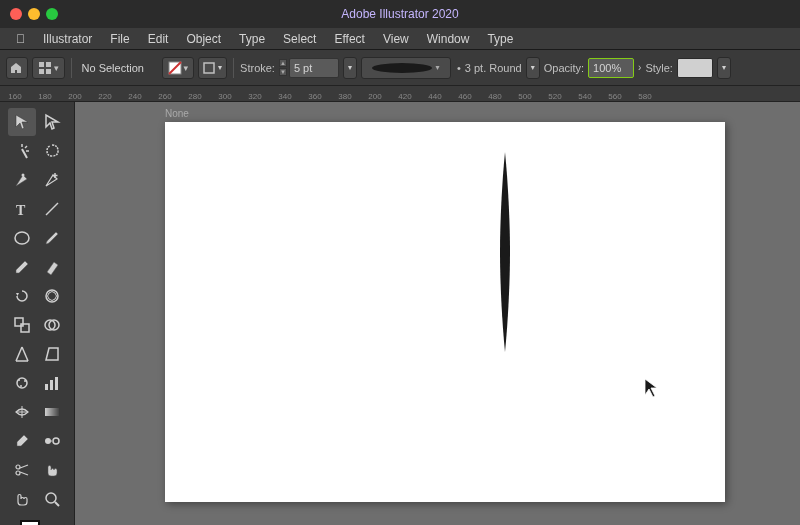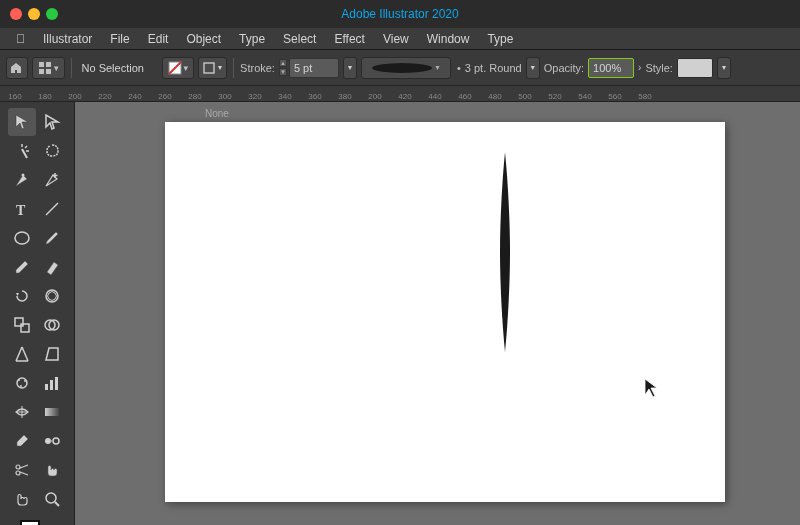--- a/index.html
+++ b/index.html
@@ -30,21 +30,21 @@
     }
     .traffic-light {
       width: 12px;
       height: 12px;
       border-radius: 50%;
     }
     .traffic-light.close { background: #ff5f57; }
     .traffic-light.minimize { background: #febc2e; }
     .traffic-light.maximize { background: #28c840; }
     #app-title {
-      color: #0ea5e9;
+      color: #c4b5fd;
       font-size: 12px;
       font-weight: 500;
     }
 
     
     #menu-bar {
       height: 22px;
       background: #3c3c3c;
       display: flex;
       align-items: center;
@@ -272,21 +272,20 @@
       top: 20px;
       left: 90px;
       box-shadow: 2px 2px 8px rgba(0,0,0,0.4);
     }
     #canvas-label {
       position: absolute;
       top: 6px;
       left: 90px;
       font-size: 10px;
       color: #aaa;
-      margin-left: 40px;
     }
   </style>
 </head>
 <body>
 
 <div id="title-bar">
   <div class="traffic-lights">
     <div class="traffic-light close"></div>
     <div class="traffic-light minimize"></div>
     <div class="traffic-light maximize"></div>

